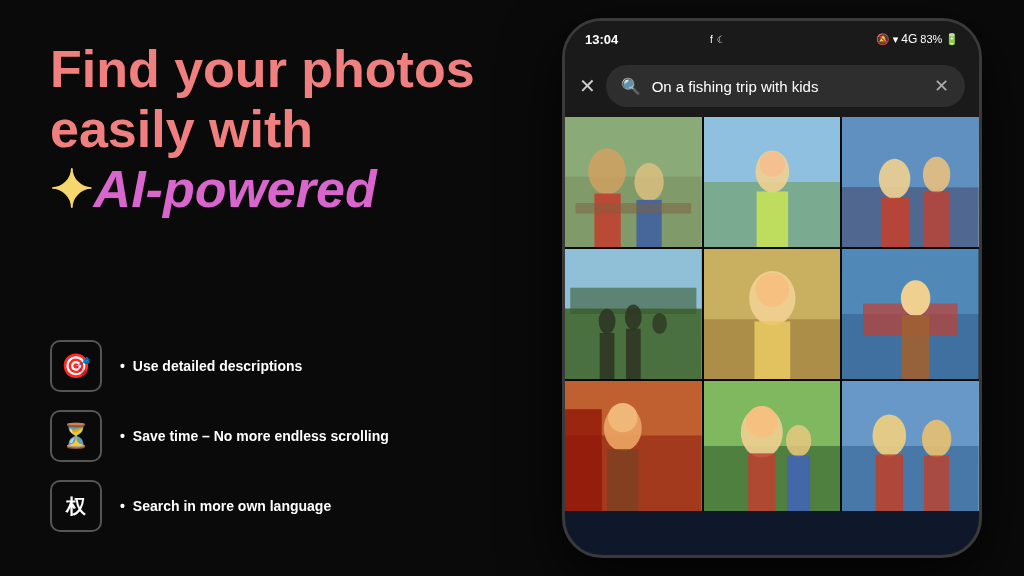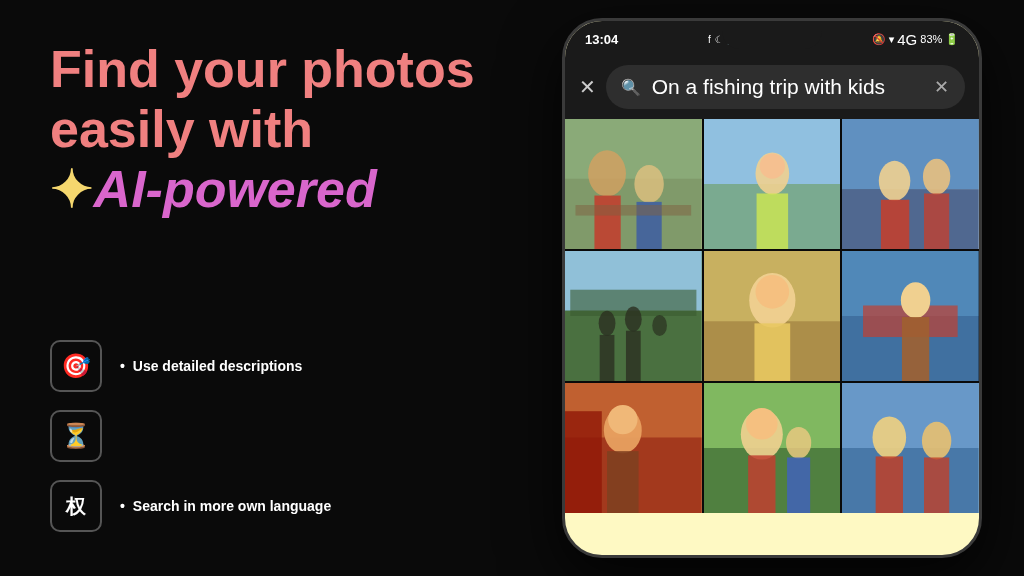--- a/index.html
+++ b/index.html
@@ -93,21 +93,21 @@
 
     .phone-wrapper {
       position: relative;
       width: 420px;
       height: 540px;
     }
 
     .phone-frame {
       width: 420px;
       height: 540px;
-      background: #fef9c3;
+      background: #0f172a;
       border-radius: 40px;
       border: 3px solid #3a3a3a;
       overflow: hidden;
       position: relative;
       box-shadow: 0 20px 60px rgba(0,0,0,0.8);
     }
 
     .status-bar {
       background: #1a1a1a;
       height: 36px;
@@ -163,21 +163,21 @@
     }
 
     .search-icon-circle {
       color: #aaa;
       font-size: 16px;
     }
 
     .search-text {
       flex: 1;
       color: #ffffff;
-      font-size: 21px;
+      font-size: 15px;
     }
 
     .clear-btn {
       color: #aaa;
       font-size: 18px;
       cursor: pointer;
     }
 
     .photo-grid {
       display: grid;
@@ -247,20 +247,24 @@
       </div>
       <span class="feature-text">
         <span class="bullet">•</span>
         <span>Use detailed descriptions</span>
       </span>
     </li>
     <li class="feature-item">
       <div class="feature-icon">
         <span>⏳</span>
       </div>
+      <span class="feature-text">
+        <span class="bullet">•</span>
+        <span>Save time – No more endless scrolling</span>
+      </span>
     </li>
     <li class="feature-item">
       <div class="feature-icon">
         <span style="font-size:20px; font-weight:700;">权</span>
       </div>
       <span class="feature-text">
         <span class="bullet">•</span>
         <span>Search in more own language</span>
       </span>
     </li>
@@ -279,21 +283,21 @@
           <span>f</span>
           <span>☾</span>
           <span>📺</span>
           <span>🎮</span>
           <span style="background:#c00;color:#fff;border-radius:50%;width:14px;height:14px;display:inline-flex;align-items:center;justify-content:center;font-size:9px;">L</span>
           <span>•</span>
         </div>
         <div class="status-right">
           <span>🔕</span>
           <span>▾</span>
-          <span style="font-size:15px;">4G</span>
+          <span style="font-size:12px;">4G</span>
           <span>83%</span>
           <span>🔋</span>
         </div>
       </div>
 
       <div class="search-bar-area">
         <span class="close-btn">✕</span>
         <div class="search-input">
           <span class="search-icon-circle">🔍</span>
           <span class="search-text">On a fishing trip with kids</span>

